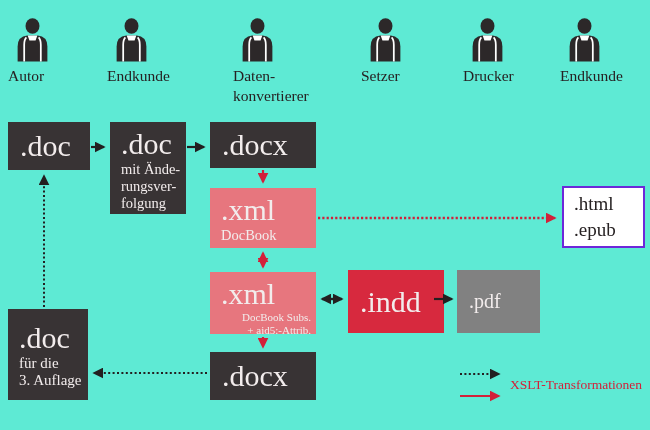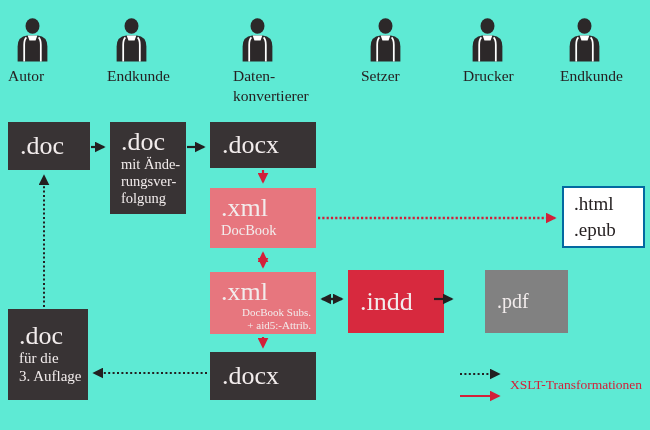--- a/index.html
+++ b/index.html
@@ -10,25 +10,25 @@
   
   .actor{position:absolute;top:17px;width:110px;}
   .actor svg{display:block;margin-left:7px;}
   .actor-label{margin-top:4px;font-size:15.5px;line-height:1.3;color:#262122;}
   .actor-label span{display:block;}
   
   .node{position:absolute;box-sizing:border-box;color:#f2ecec;overflow:hidden;}
   .dark{background:#383334;}
   .pink{background:#e7767e;}
   .crimson{background:#d7293e;}
-  .gray{background:#818181;margin-left:28px;}
-  .outline{background:#ffffff;border:2px solid #0369a1;color:#272223;}
+  .gray{background:#818181;}
+  .outline{background:#ffffff;border:2px solid #6d28d9;color:#272223;}
   .node.center{display:flex;align-items:center;padding-left:12px;}
   .node.pad{padding:5px 5px 0 11px;}
-  .node .t{font-size:26px;line-height:1.12;}
+  .node .t{font-size:30px;line-height:1.12;}
   .node .s{font-size:14.5px;line-height:1.18;}
   .node .s.small{font-size:11px;text-align:right;}
   .node.center-col{display:flex;flex-direction:column;justify-content:center;padding-left:10px;}
   .node .l{font-size:19px;line-height:1.35;}
   #doc3{padding-top:12px;}
   
   .overlay{position:absolute;left:0;top:0;pointer-events:none;}
   
   .legend-label{position:absolute;font-size:13.5px;line-height:1.1;}
   .legend-label.red{color:#d22039;}

